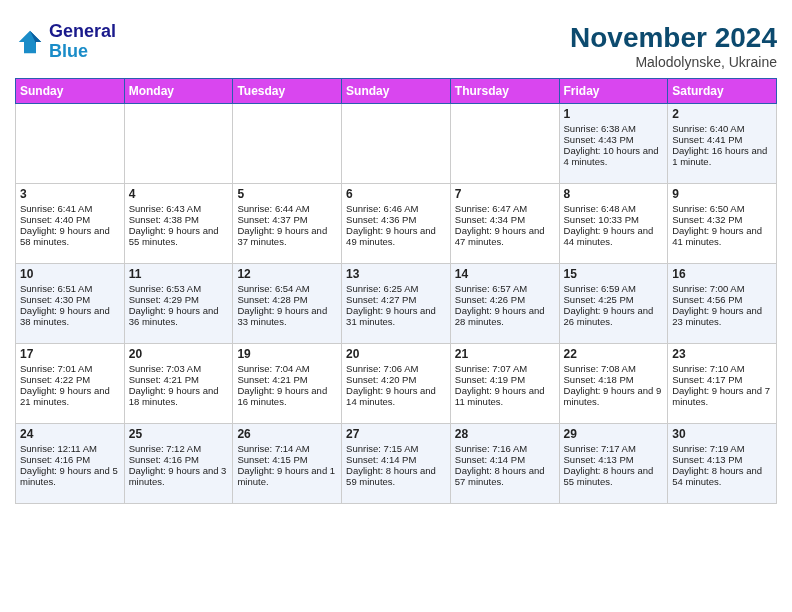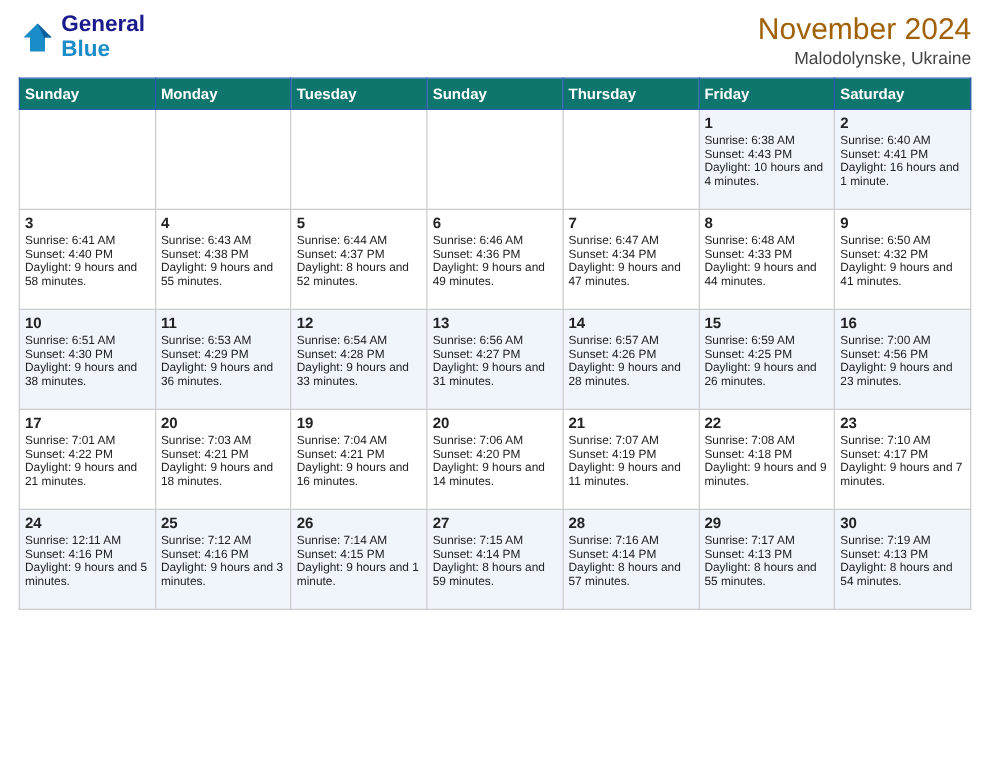--- a/index.html
+++ b/index.html
@@ -6,21 +6,21 @@
     body {
       font-family: Arial, sans-serif;
       background: #fff;
       width: 792px;
       height: 612px;
       overflow: hidden;
     }
     .page {
       width: 792px;
       height: 460px;
-      padding: 10px 15px;
+      padding: 22px 15px;
     }
     .header {
       display: flex;
       justify-content: space-between;
       align-items: flex-start;
       margin-bottom: 8px;
     }
     .logo {
       display: flex;
       align-items: center;
@@ -36,35 +36,35 @@
       color: #1a8cc8;
     }
     .logo-icon {
       width: 30px;
       height: 30px;
     }
     .title-area {
       text-align: right;
     }
     .month-title {
-      font-size: 24px;
-      font-weight: normal;
-      color: #a16207;
+      font-size: 28px;
+      font-weight: bold;
+      color: #0c4a6e;
     }
     .location {
       font-size: 14px;
       color: #444;
     }
     table {
       width: 100%;
       border-collapse: collapse;
       table-layout: fixed;
     }
     thead th {
-      background-color: #0f766e;
+      background-color: #d946ef;
       color: #fff;
       font-size: 12px;
       font-weight: bold;
       padding: 5px 4px;
       text-align: left;
       border: 1px solid #2a5db0;
     }
     tbody td {
       border: 1px solid #ccc;
       vertical-align: top;
@@ -151,38 +151,38 @@
           <td>
             <span class="day-number">4</span>
             <div>Sunrise: 6:43 AM</div>
             <div>Sunset: 4:38 PM</div>
             <div>Daylight: 9 hours and 55 minutes.</div>
           </td>
           <td>
             <span class="day-number">5</span>
             <div>Sunrise: 6:44 AM</div>
             <div>Sunset: 4:37 PM</div>
-            <div>Daylight: 8 hours and 52 minutes.</div>
+            <div>Daylight: 9 hours and 37 minutes.</div>
           </td>
           <td>
             <span class="day-number">6</span>
             <div>Sunrise: 6:46 AM</div>
             <div>Sunset: 4:36 PM</div>
             <div>Daylight: 9 hours and 49 minutes.</div>
           </td>
           <td>
             <span class="day-number">7</span>
             <div>Sunrise: 6:47 AM</div>
             <div>Sunset: 4:34 PM</div>
             <div>Daylight: 9 hours and 47 minutes.</div>
           </td>
           <td>
             <span class="day-number">8</span>
             <div>Sunrise: 6:48 AM</div>
-            <div>Sunset: 4:33 PM</div>
+            <div>Sunset: 10:33 PM</div>
             <div>Daylight: 9 hours and 44 minutes.</div>
           </td>
           <td>
             <span class="day-number">9</span>
             <div>Sunrise: 6:50 AM</div>
             <div>Sunset: 4:32 PM</div>
             <div>Daylight: 9 hours and 41 minutes.</div>
           </td>
         </tr>
         <tr>
@@ -199,21 +199,21 @@
             <div>Daylight: 9 hours and 36 minutes.</div>
           </td>
           <td>
             <span class="day-number">12</span>
             <div>Sunrise: 6:54 AM</div>
             <div>Sunset: 4:28 PM</div>
             <div>Daylight: 9 hours and 33 minutes.</div>
           </td>
           <td>
             <span class="day-number">13</span>
-            <div>Sunrise: 6:56 AM</div>
+            <div>Sunrise: 6:25 AM</div>
             <div>Sunset: 4:27 PM</div>
             <div>Daylight: 9 hours and 31 minutes.</div>
           </td>
           <td>
             <span class="day-number">14</span>
             <div>Sunrise: 6:57 AM</div>
             <div>Sunset: 4:26 PM</div>
             <div>Daylight: 9 hours and 28 minutes.</div>
           </td>
           <td>

